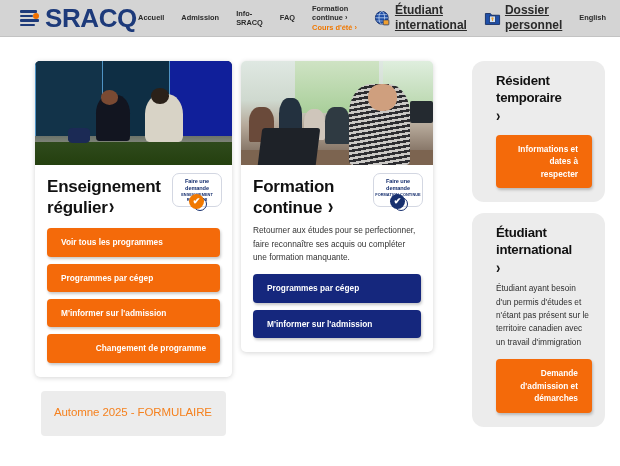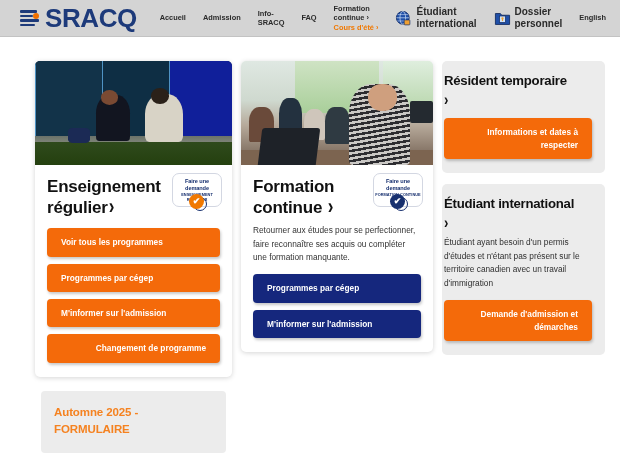--- a/index.html
+++ b/index.html
@@ -91,25 +91,26 @@
     margin-top: 1.5px;
   }
 
   .nav-icon-item {
     display: flex;
     align-items: center;
     gap: 4px;
     cursor: pointer;
   }
   .nav-icon-label {
-    font-size: 10px;
+    font-size: 12px;
     font-weight: bold;
     color: #2a2a2a;
     line-height: 1.22;
     white-space: pre-line;
+    text-decoration: underline;
   }
 
   .icon-globe, .icon-folder {
     width: 17px;
     height: 17px;
     flex-shrink: 0;
   }
 
   
   .main {
@@ -360,36 +361,37 @@
 
   
   .notice {
     background: #ececec;
     border-radius: 4px;
     padding: 13px 13px 15px 13px;
     margin-top: 14px;
   }
   .notice-title {
     font-size: 11.5px;
-    font-weight: bold;
+    font-weight: normal;
     color: #f58220;
     line-height: 1.5;
     letter-spacing: -0.1px;
   }
   .notice-left { width: 185px; margin-left: 6px; }
 
   
   .sidebar {
     width: 163px;
     flex-shrink: 0;
   }
   .side-card {
     background: #ececec;
-    border-radius: 5px;
-    padding: 12px 13px 14px 2px;
+    border-radius: 12px;
+    padding: 12px 13px 14px 24px;
+    margin-left: 30px;
   }
   .side-title {
     font-size: 13.2px;
     font-weight: bold;
     color: #111111;
     line-height: 1.26;
     letter-spacing: -0.25px;
   }
   .side-title .chev {
     display: block;

